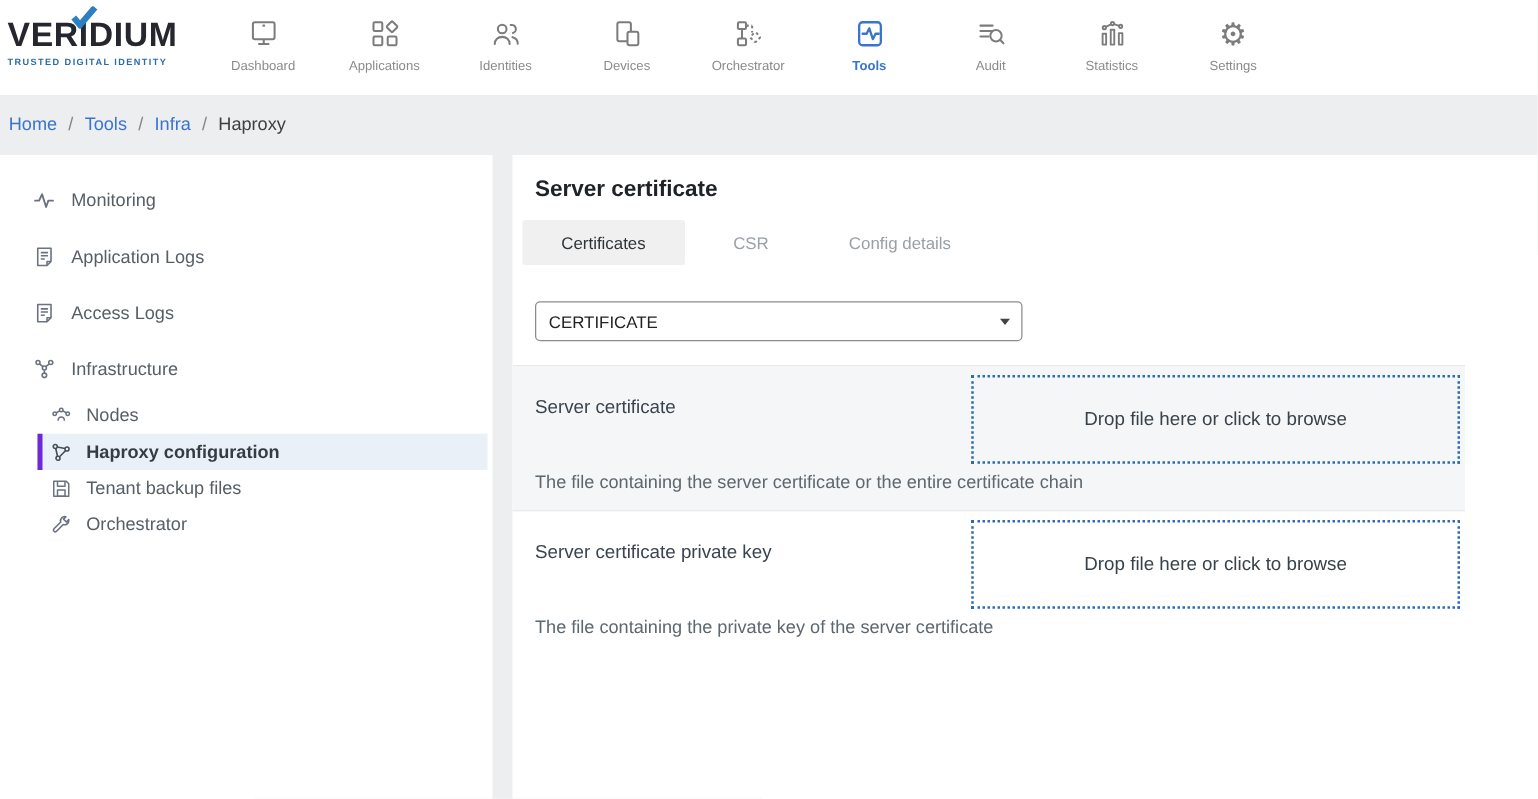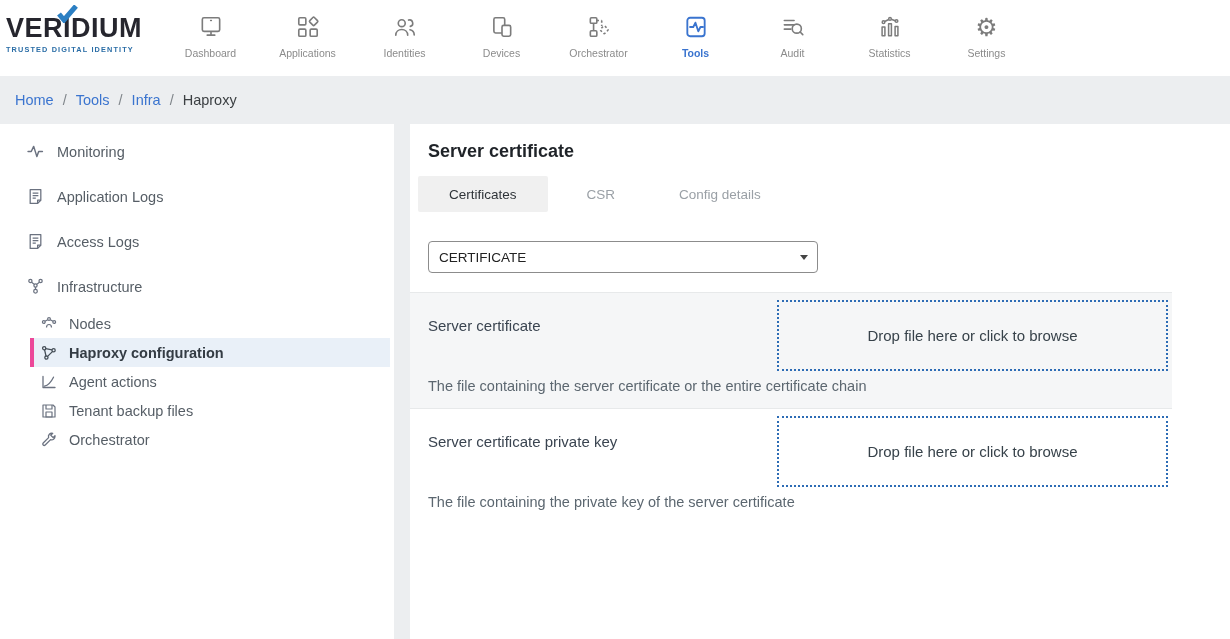--- a/index.html
+++ b/index.html
@@ -16,32 +16,32 @@
 
   .nav { display:flex; margin-left:4px; padding-top:11px; }
   .nav-item { width:97px; display:flex; flex-direction:column; align-items:center; gap:7px; cursor:pointer; }
   .nav-icon { height:29px; display:flex; align-items:flex-end; color:#7c7c7c; }
   .nav-label { font-size:10.5px; color:#8b8b8b; }
   .nav-item.active .nav-icon { color:#3a74cf; }
   .nav-item.active .nav-label { color:#3a74cf; font-weight:bold; }
   .gear-glyph { font-size:25px; line-height:25px; font-family:"DejaVu Sans", sans-serif; }
 
   
-  .breadcrumb { height:48px; flex:0 0 48px; display:flex; align-items:center; padding-left:15px; font-size:14.5px; }
+  .breadcrumb { height:48px; flex:0 0 48px; display:flex; align-items:center; padding-left:7px; font-size:14.5px; }
   .crumb-link { color:#3a74cf; cursor:pointer; }
   .crumb-current { color:#3c4043; }
   .crumb-sep { color:#80868b; margin:0 9px; }
 
   
   .content { flex:1; display:flex; gap:16px; min-height:0; }
-  .sidebar { width:394px; flex:0 0 394px; background:#fff; padding-top:5px; }
+  .sidebar { width:394px; flex:0 0 394px; background:#fff; padding-top:14px; }
   .side-item { height:45px; display:flex; align-items:center; padding-left:26px; gap:13px; font-size:14.5px; color:#565e66; cursor:pointer; }
   .side-icon { width:18px; display:flex; justify-content:center; color:#6b7280; flex:0 0 18px; }
   .side-sub { height:29px; padding-left:40px; gap:11px; }
-  .side-sub.selected { background:#e9f0f8; border-left:4px solid #ec4899; margin-left:30px; margin-right:4px; padding-left:6px; font-weight:bold; color:#343c44; }
+  .side-sub.selected { background:#e9f0f8; border-left:4px solid #6d28d9; margin-left:30px; margin-right:4px; padding-left:6px; font-weight:bold; color:#343c44; }
   .side-sub.selected .side-icon { color:#464f58; }
 
   .main { flex:1; background:#fff; overflow:hidden; }
   .main-title { font-size:18px; font-weight:bold; color:#1f2328; margin:17px 0 0 18px; }
   .tabs { display:flex; margin:14px 0 0 8px; }
   .tab { height:36px; display:flex; align-items:center; padding:0 25px; font-size:13.5px; color:#9aa0a6; cursor:pointer; margin-right:14px; border-radius:2px; }
   .tab.selected { background:#f0f0f0; color:#2f3439; padding:12px 31px; }
 
   .form-row { width:762px; padding-left:18px; }
   .row-flex { display:flex; justify-content:space-between; }
@@ -259,29 +259,20 @@
           <svg width="16" height="16" viewBox="0 0 16 16" fill="none" stroke="currentColor" stroke-width="1.3" stroke-linejoin="round">
             <circle cx="3.2" cy="3.2" r="1.6"></circle>
               <circle cx="12.6" cy="5.2" r="1.6"></circle>
               <circle cx="5.4" cy="12.6" r="1.6"></circle>
             <path d="M4.8 3.6l6.2 1.2M3.6 4.8l1.4 6.2M6.6 11.4l4.8-4.8"></path>
           </svg>
         </span>
         <span>Haproxy configuration</span>
       </div>
 
-      <div class="side-item side-sub">
-        <span class="side-icon">
-          <svg width="16" height="16" viewBox="0 0 16 16" fill="none" stroke="currentColor" stroke-width="1.3" stroke-linecap="round" stroke-linejoin="round">
-            <path d="M2 2.5v11h12"></path>
-              <path d="M3.5 12.2c3.2-.8 6.5-4 9-9"></path>
-          </svg>
-        </span>
-        <span>Agent actions</span>
-      </div>
 
 
       <div class="side-item side-sub">
         <span class="side-icon">
           <svg width="16" height="16" viewBox="0 0 16 16" fill="none" stroke="currentColor" stroke-width="1.2" stroke-linejoin="round">
             <path d="M2 2h10l2 2v10H2z"></path>
               <path d="M5 2v4h6V2"></path>
               <rect x="5" y="9" width="6" height="5"></rect>
           </svg>
         </span>

